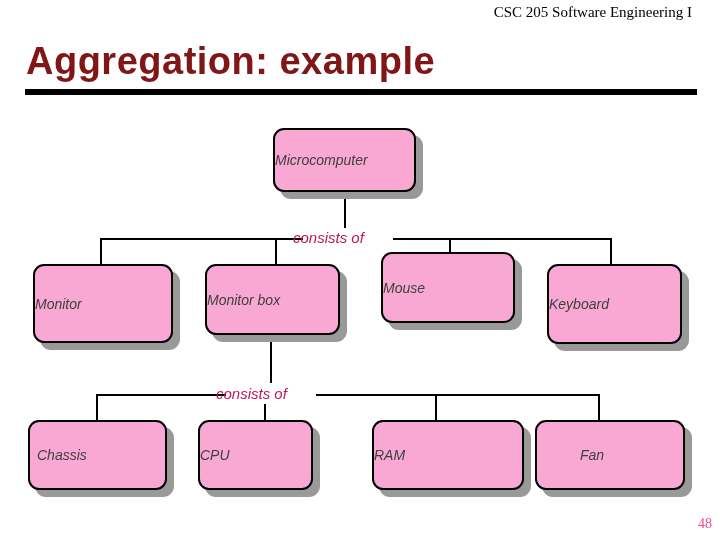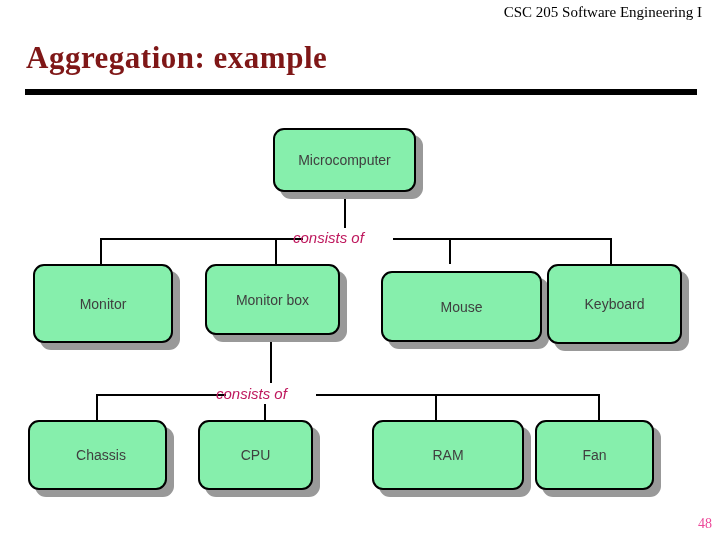--- a/index.html
+++ b/index.html
@@ -7,77 +7,78 @@
     width: 720px; height: 540px;
     background: #ffffff;
     font-family: "Liberation Sans", sans-serif;
     position: relative;
     overflow: hidden;
   }
   .slide { position: absolute; inset: 0; width: 720px; height: 540px; }
 
   .course-header {
     position: absolute;
-    top: 4px; right: 18px;
+    top: 4px; right: 28px;
     font-family: "Liberation Serif", serif;
     font-size: 15px;
     color: #000000;
   }
 
   .slide-title {
     position: absolute;
     left: 26px; top: 40px;
     margin: 0;
-    font-family: Liberation Serif, serif;
+    font-family: Liberation Sans, sans-serif;
     font-weight: bold;
-    font-size: 31px;
+    font-size: 38px;
     letter-spacing: 0.5px;
     color: #7f1717;
   }
 
   .title-rule {
     position: absolute;
     left: 25px; top: 89px;
     width: 672px; height: 6px;
     background: #000000;
   }
 
   .connectors {
     position: absolute; left: 0; top: 0;
     width: 720px; height: 540px;
     pointer-events: none;
   }
   .connectors path { fill: none; stroke: #000000; stroke-width: 2px; }
 
   .node {
     position: absolute;
-    background: #86efac;
+    background: #f9a8d4;
     border: 2px solid #000000;
     border-radius: 11px;
     box-shadow: 7px 7px 0 #999999;
     display: flex;
     align-items: center;
-    justify-content: center;
+    justify-content: flex-start;
     box-sizing: border-box;
+    font-style: italic;
   }
   .node-label {
     font-size: 14px;
     color: #3f3f3f;
     white-space: nowrap;
   }
 
   .n-root     { left: 273px; top: 128px; width: 143px; height: 64px; }
   .n-monitor  { left: 33px;  top: 264px; width: 140px; height: 79px; }
   .n-sysbox   { left: 205px; top: 264px; width: 135px; height: 71px; }
-  .n-mouse    { left: 381px; top: 271px; width: 161px; height: 71px; }
+  .n-mouse    { left: 381px; top: 252px; width: 134px; height: 71px; }
   .n-keyboard { left: 547px; top: 264px; width: 135px; height: 80px; }
   .n-chassis  { left: 28px;  top: 420px; width: 139px; height: 70px; padding-left: 7px; }
   .n-cpu      { left: 198px; top: 420px; width: 115px; height: 70px; }
   .n-ram      { left: 372px; top: 420px; width: 152px; height: 70px; }
-  .n-fan      { left: 535px; top: 420px; width: 119px; height: 70px; }
+  .n-fan      { left: 535px; top: 420px; width: 150px; height: 70px; padding-left: 43px; }
 
   .rel-label {
     position: absolute;
     width: 110px;
     text-align: left;
     font-style: italic;
     font-size: 15px;
     color: #be185d;
     white-space: nowrap;
   }

